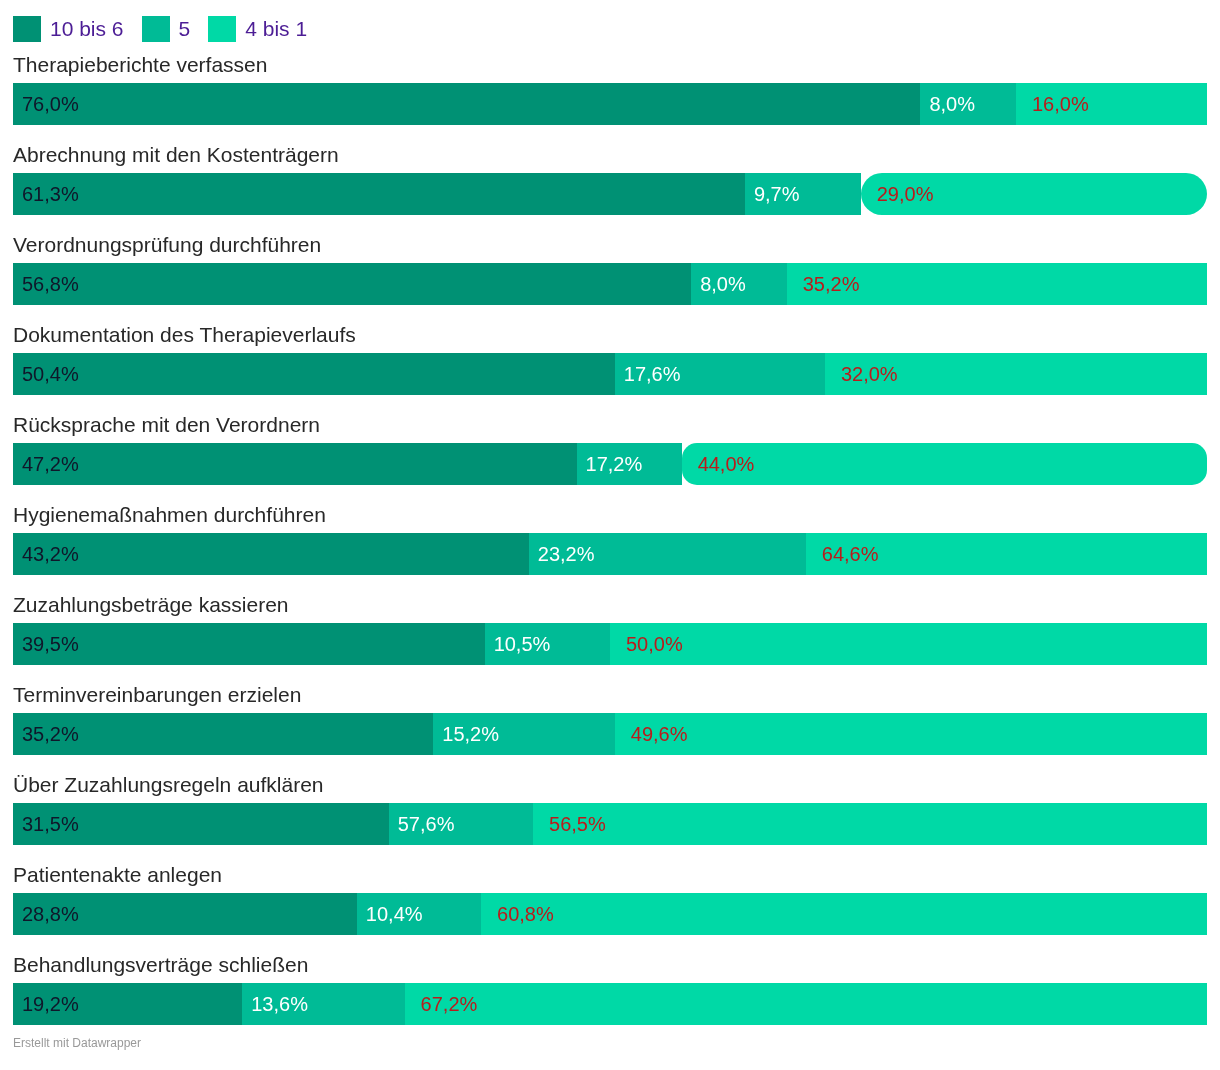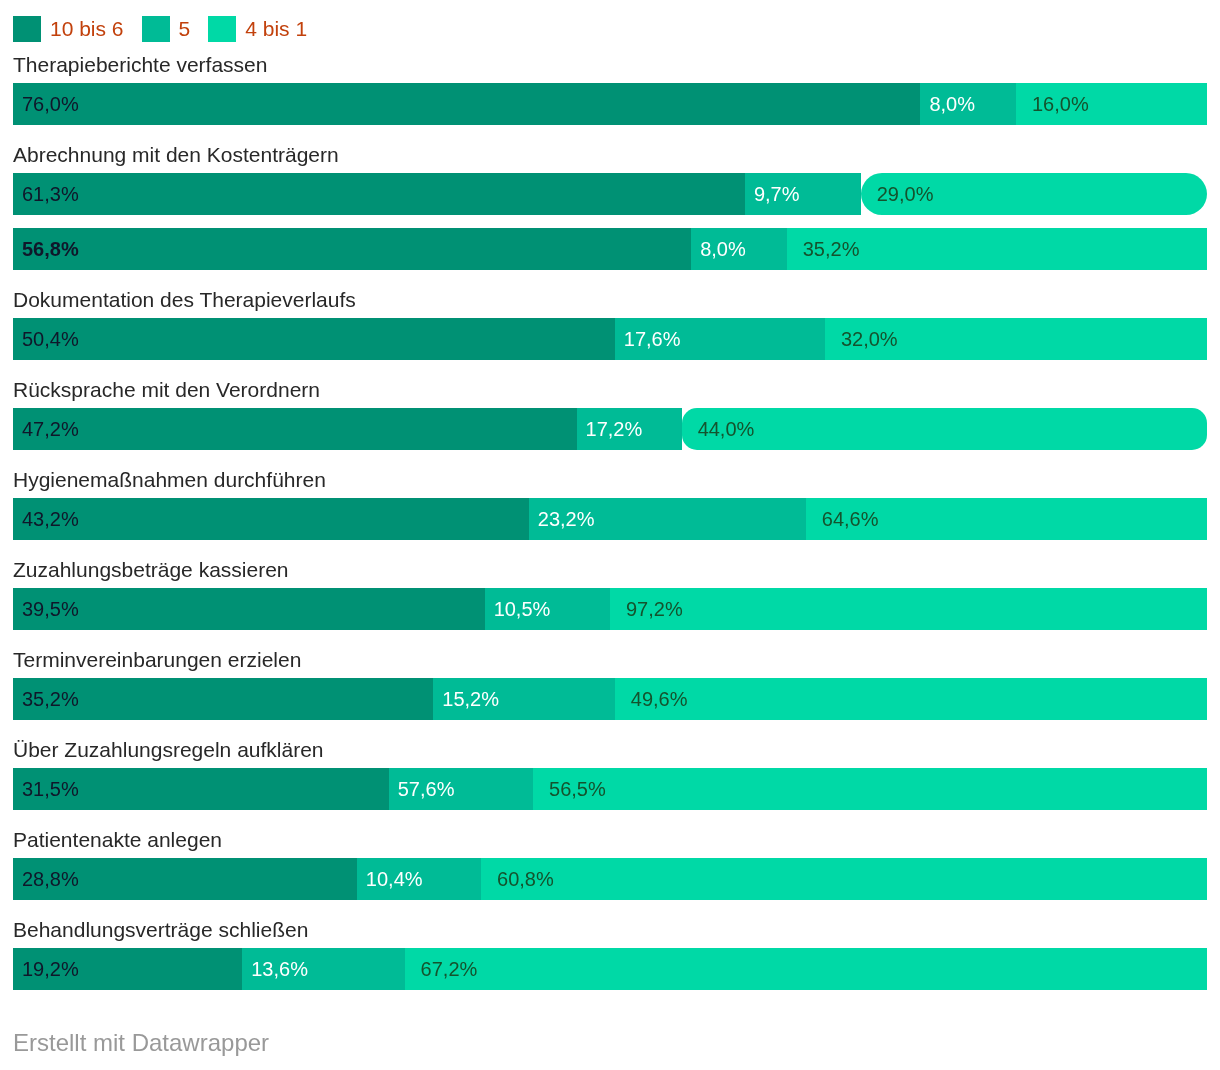--- a/index.html
+++ b/index.html
@@ -39,21 +39,21 @@
   }
   .legend-swatch {
     width: 28px;
     height: 26px;
     flex: 0 0 auto;
     margin-right: 9px;
   }
   .legend-label {
     font-size: 21px;
     line-height: 26px;
-    color: #c2410c;
+    color: #4c1d95;
     white-space: nowrap;
   }
 
   
   .rows {
     position: relative;
     margin-top: 4px;
   }
   .row {
     position: relative;
@@ -80,32 +80,32 @@
     height: 42px;
     box-sizing: border-box;
     padding-left: 9px;
     font-size: 20px;
     line-height: 42px;
     white-space: nowrap;
     overflow: hidden;
   }
   .seg-1 { background: #009174; color: #0f172a; }
   .seg-2 { background: #00bb96; color: #ffffff; }
-  .seg-3 { background: #00d9a6; color: #14532d; padding-left: 16px; }
+  .seg-3 { background: #00d9a6; color: #b91c1c; padding-left: 16px; }
   .seg-label {
     pointer-events: none;
   }
   .row-gap { height: 13px; }
 
   
   .footer {
     position: absolute;
     left: 13px;
     bottom: 16px;
-    font-size: 24px;
+    font-size: 12px;
     line-height: 22px;
     color: #999999;
   }
 </style>
 </head>
 <body>
 
 <div class="chart-root">
 
   <div class="legend" id="legend">
@@ -148,22 +148,23 @@
           <div class="seg seg-2" style="width: 9.7%;">
             <span class="seg-label">9,7%</span>
           </div>
           <div class="seg seg-3" style="width: 29%; border-radius: 21px;">
             <span class="seg-label">29,0%</span>
           </div>
         </div>
       </div>
       <div class="row-gap"></div>
       <div class="row">
-        <div class="bar">
-          <div class="seg seg-1" style="width: 56.8%; font-weight: bold;">
+        <div class="row-label">Verordnungsprüfung durchführen</div>
+        <div class="bar">
+          <div class="seg seg-1" style="width: 56.8%;">
             <span class="seg-label">56,8%</span>
           </div>
           <div class="seg seg-2" style="width: 8%;">
             <span class="seg-label">8,0%</span>
           </div>
           <div class="seg seg-3" style="width: 35.2%;">
             <span class="seg-label">35,2%</span>
           </div>
         </div>
       </div>
@@ -216,21 +217,21 @@
       <div class="row">
         <div class="row-label">Zuzahlungsbeträge kassieren</div>
         <div class="bar">
           <div class="seg seg-1" style="width: 39.5%;">
             <span class="seg-label">39,5%</span>
           </div>
           <div class="seg seg-2" style="width: 10.5%;">
             <span class="seg-label">10,5%</span>
           </div>
           <div class="seg seg-3" style="width: 50%;">
-            <span class="seg-label">97,2%</span>
+            <span class="seg-label">50,0%</span>
           </div>
         </div>
       </div>
       <div class="row-gap"></div>
       <div class="row">
         <div class="row-label">Terminvereinbarungen erzielen</div>
         <div class="bar">
           <div class="seg seg-1" style="width: 35.2%;">
             <span class="seg-label">35,2%</span>
           </div>

